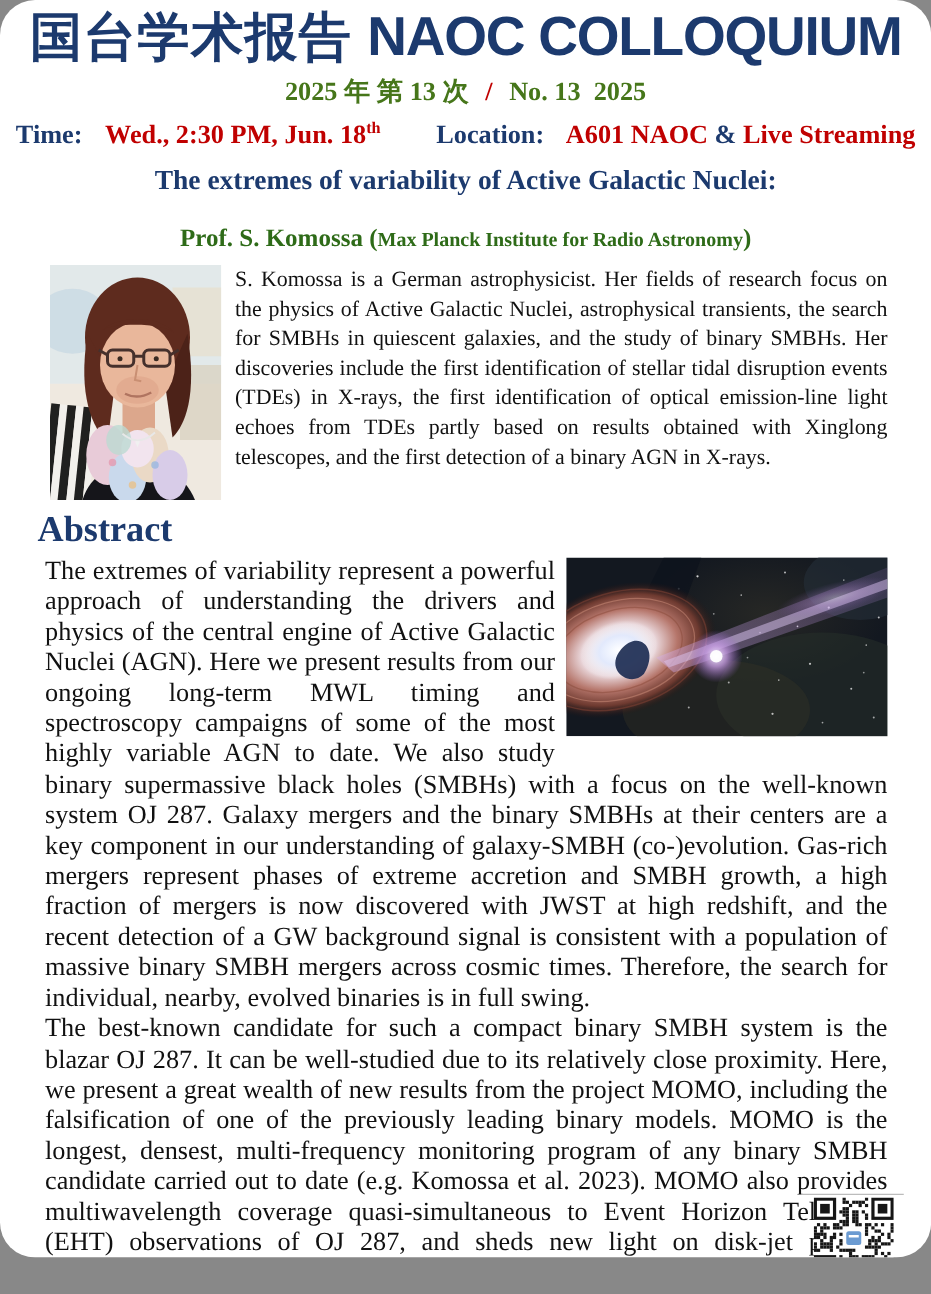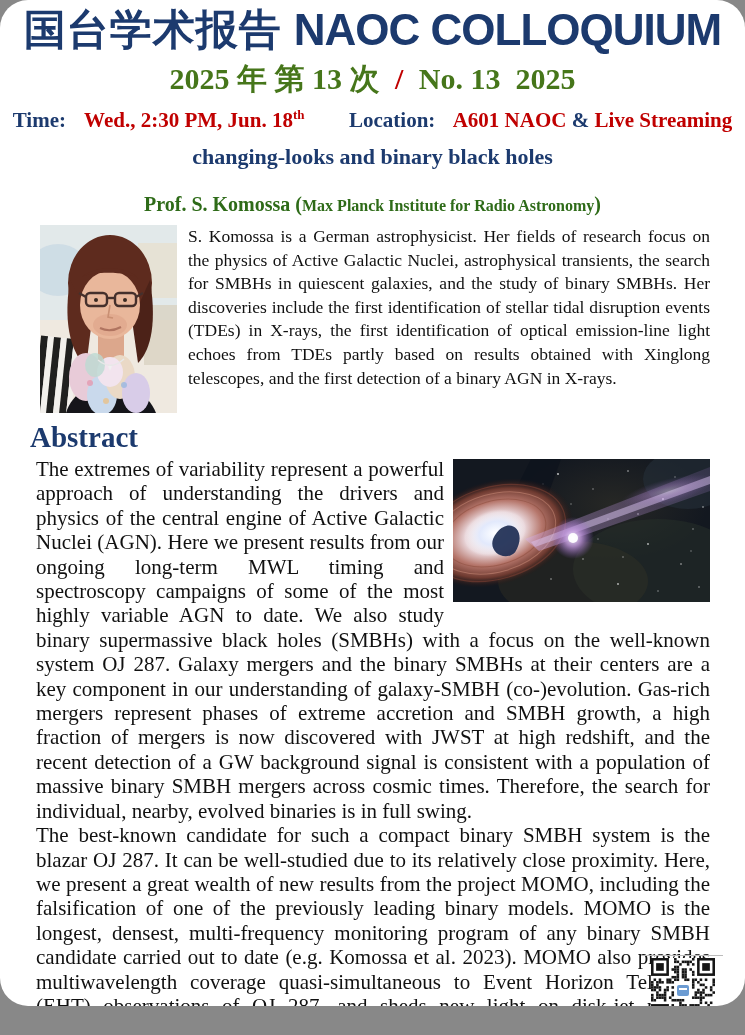--- a/index.html
+++ b/index.html
@@ -17,21 +17,21 @@
   
   .masthead{text-align:center; padding-top:2px; white-space:nowrap;}
   .title-cn{
     font-family:"Liberation Serif", serif; font-weight:bold;
     font-size:42px; color:var(--navy); letter-spacing:1px; vertical-align:middle;
   }
   .title-en{
     font-family:"Liberation Sans", sans-serif; font-weight:bold;
     font-size:44px; color:var(--navy); letter-spacing:-1px; vertical-align:middle; margin-left:8px;
   }
-  .issue-line{text-align:center; font-weight:bold; font-size:30px; margin-top:1px;}
+  .issue-line{text-align:center; font-weight:bold; font-size:21px; margin-top:1px;}
   .issue-cn{color:var(--green-olive);}
   .issue-slash{color:var(--red); margin:0 8px;}
   .issue-en{color:var(--green-olive); white-space:pre;}
   .meta-line{text-align:center; font-weight:bold; font-size:21px; margin-top:7px;}
   .meta-label{color:var(--navy);}
   .meta-red{color:var(--red);}
   .meta-amp{color:var(--navy);}
   .meta-gap{display:inline-block; width:34px;}
   .meta-line sup{font-size:0.62em;}
   .meta-sp{display:inline-block;width:8px;}
@@ -101,21 +101,21 @@
     <span class="meta-red"><span>Wed., 2:30 PM, Jun. 18</span><sup>th</sup></span>
     <span class="meta-gap"></span>
     <span class="meta-label">Location:</span>
     <span class="meta-sp"></span>
     <span class="meta-red">A601 NAOC</span>
     <span class="meta-amp">&amp;</span>
     <span class="meta-red">Live Streaming</span>
   </div>
 
   <div class="talk-title">
-    <div>changing-looks and binary black holes</div>
+    <div>The extremes of variability of Active Galactic Nuclei:</div>
   </div>
 
   <div class="speaker-line">
     <span>Prof. S. Komossa</span>
     <span>(</span><span class="speaker-affil">Max Planck Institute for Radio Astronomy</span><span>)</span>
   </div>
 
   <div class="bio">
     <div class="photo">
       <svg viewBox="0 0 137 188">

